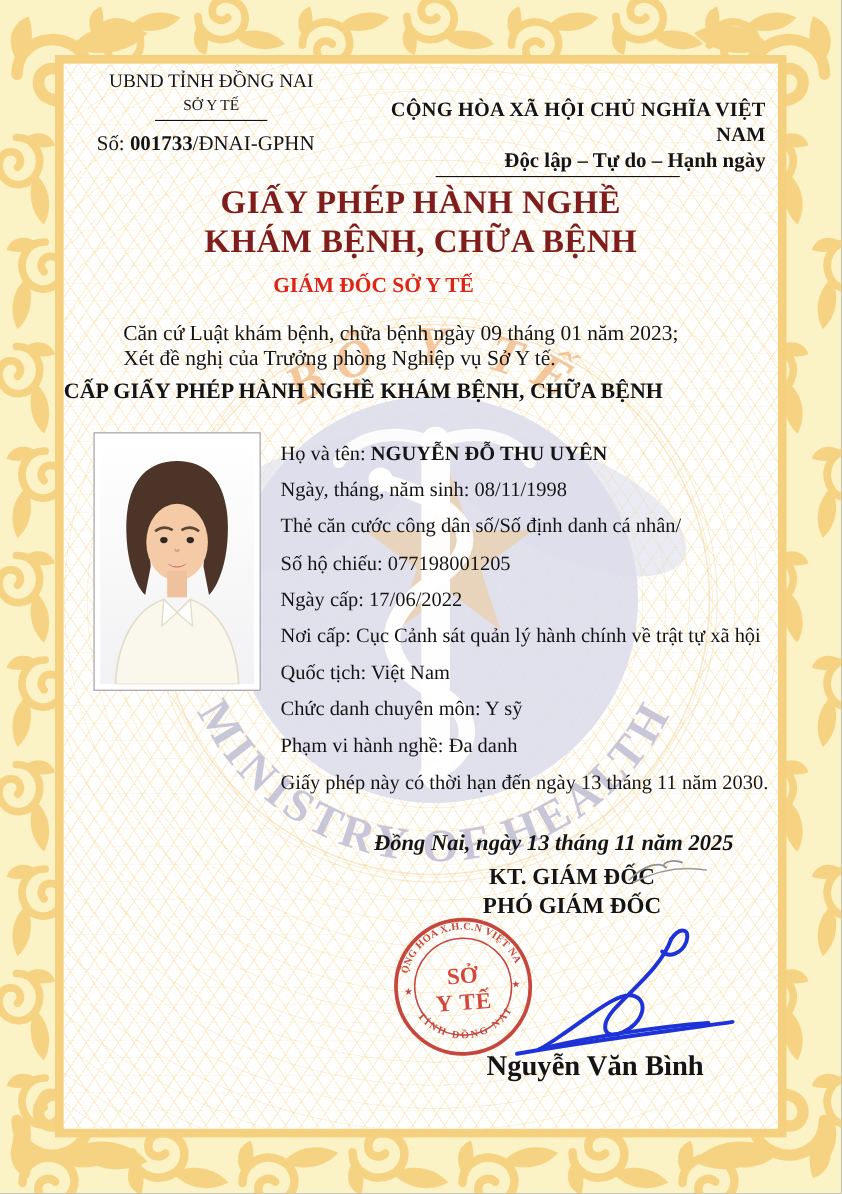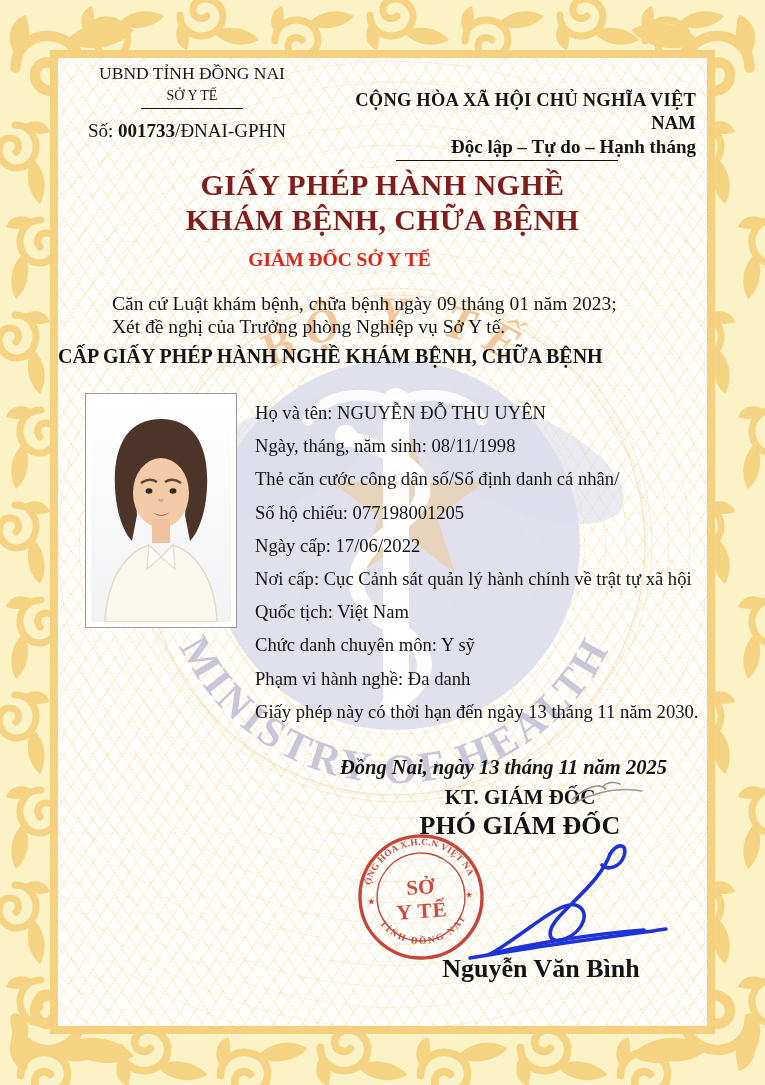--- a/index.html
+++ b/index.html
@@ -28,24 +28,24 @@
   .hdr-right .rule{width:222px;height:0;border-bottom:1.8px solid #111;margin:2px auto 0;}
   .doc-no{left:88px;top:120px;font-size:19px;}
   .doc-no b{font-weight:bold;}
   .title{left:58px;top:167px;width:649px;text-align:center;color:#7f1d1d;font-weight:bold;font-size:30px;line-height:35px;letter-spacing:.4px;}
   .authority{left:58px;top:249px;width:563px;text-align:center;color:#DE2418;font-weight:bold;font-size:19.5px;}
   .preamble{left:112px;top:293px;width:570px;font-size:19.5px;line-height:22.5px;}
   .decision{left:58px;top:345px;width:568px;font-weight:bold;font-size:20px;}
   .photo{left:85px;top:393px;width:152px;height:235px;background:#fff;border:1px solid #9a9a9a;box-sizing:border-box;padding:5px;}
   .fields{left:255px;top:396px;width:455px;font-size:18.6px;}
   .fields .row{height:33.2px;line-height:33.2px;white-space:nowrap;}
-  .fields .row b{font-weight:normal;}
+  .fields .row b{font-weight:bold;}
   .sign-date{left:340px;top:756px;width:360px;text-align:left;font-style:italic;font-weight:bold;font-size:20.5px;}
   .sign-kt{left:390px;top:785px;width:260px;text-align:center;font-weight:bold;font-size:21px;}
-  .sign-pho{left:390px;top:811px;width:260px;text-align:center;font-weight:bold;font-size:26px;}
+  .sign-pho{left:390px;top:811px;width:260px;text-align:center;font-weight:bold;font-size:21px;}
   .signer{left:416px;top:954px;width:250px;text-align:center;font-weight:bold;font-size:26px;}
   svg text{font-family:"Liberation Serif", serif;}
 </style>
 </head>
 <body>
 
 <div class="page">
 
   <svg class="layer" width="765" height="1085" viewBox="0 0 765 1085">
     <defs>
@@ -128,21 +128,21 @@
       <textPath href="#arcB" startOffset="50%" text-anchor="middle">MINISTRY OF HEALTH</textPath>
     </text>
   </svg>
 
   <div class="abs hdr-left">
     <div>UBND TỈNH ĐỒNG NAI</div>
     <div><span class="org">SỞ Y TẾ</span></div>
   </div>
   <div class="abs hdr-right">
     <div class="nat">CỘNG HÒA XÃ HỘI CHỦ NGHĨA VIỆT NAM</div>
-    <div class="motto">Độc lập – Tự do – Hạnh tháng</div>
+    <div class="motto">Độc lập – Tự do – Hạnh ngày</div>
     <div class="rule"></div>
   </div>
   <div class="abs doc-no"><span>Số: </span><b>001733</b><span>/ĐNAI-GPHN</span></div>
 
   <div class="abs title">
     <div>GIẤY PHÉP HÀNH NGHỀ</div>
     <div>KHÁM BỆNH, CHỮA BỆNH</div>
   </div>
   <div class="abs authority">GIÁM ĐỐC SỞ Y TẾ</div>
 

